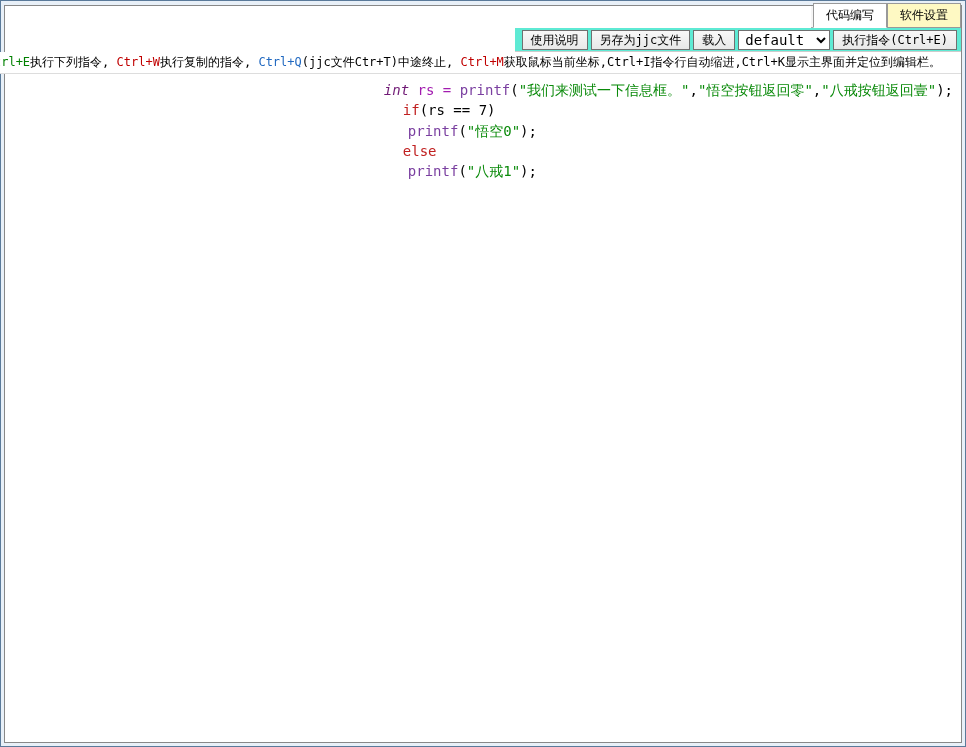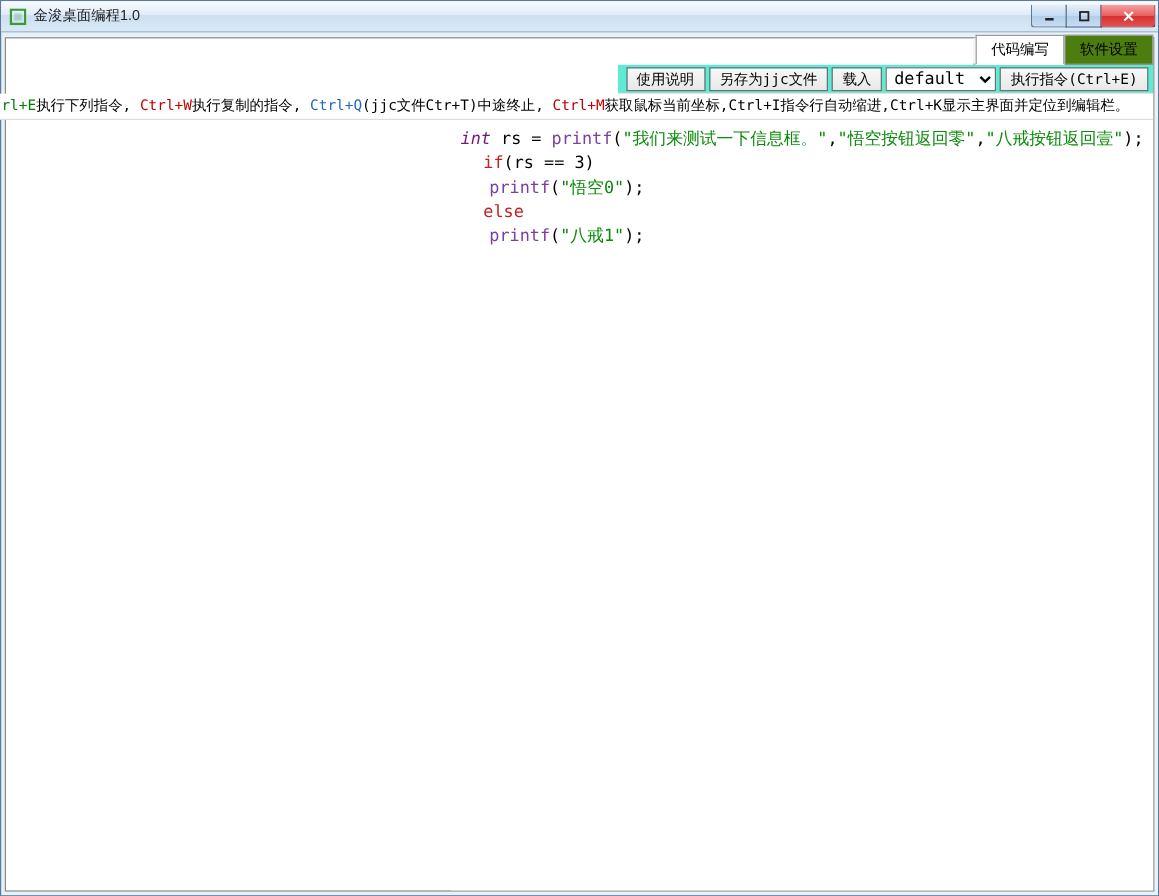--- a/index.html
+++ b/index.html
@@ -86,21 +86,21 @@
       border-bottom: 1px solid #aaa;
       display: flex;
       align-items: flex-end;
       padding-left: 2px;
       position: relative;
     }
     .tab {
       padding: 3px 12px 3px 12px;
       font-size: 12px;
       border: 1px solid #999;
-      background: #4d7c0f;
+      background: #fef9c3;
       cursor: pointer;
       margin-right: 0;
       margin-bottom: -1px;
       position: relative;
     }
     .tab.active {
       background: #fff;
       border-bottom: 1px solid #fff;
       z-index: 2;
     }
@@ -153,54 +153,27 @@
       line-height: 1.45;
       overflow: auto;
       white-space: pre;
       background: #fff;
     }
     .tk-type { color: #701a75; font-style: italic; }
     .tk-func { color: #7a3fa0; }
     .tk-str  { color: #0a8a0a; }
     .tk-kw   { color: #c02020; margin-left: 19px; }
     .tk-punc { color: #000; }
-    .tk-id   { color: #000000; }
+    .tk-id   { color: #a21caf; }
     .indent { display:inline-block; width: 24px; }
   </style>
 </head>
 <body>
 
 <div class="window">
-  <div class="titlebar">
-    <span class="app-icon">
-      <svg viewBox="0 0 14 14">
-          <rect x="1" y="1" width="12" height="12" fill="none" stroke="#3a9a3a" stroke-width="2"></rect>
-          <rect x="4" y="4" width="6" height="6" fill="#3a9a3a" opacity="0.25"></rect>
-        </svg>
-    </span>
-    <span class="title-text">金浚桌面编程1.0</span>
-    <div class="window-controls">
-      <div class="win-btn win-min">
-        <svg viewBox="0 0 11 11">
-            <line x1="2" y1="8" x2="9" y2="8" stroke="#222" stroke-width="2"></line>
-          </svg>
-      </div>
-      <div class="win-btn win-max">
-        <svg viewBox="0 0 11 11">
-            <rect x="2" y="2" width="7" height="7" fill="none" stroke="#222" stroke-width="1.5"></rect>
-          </svg>
-      </div>
-      <div class="win-btn win-close">
-        <svg viewBox="0 0 11 11">
-            <line x1="2" y1="2" x2="9" y2="9" stroke="#fff" stroke-width="1.8"></line>
-            <line x1="9" y1="2" x2="2" y2="9" stroke="#fff" stroke-width="1.8"></line>
-          </svg>
-      </div>
-    </div>
-  </div>
 
   <div class="content">
     <div class="tabstrip">
       <div class="tab active">代码编写</div>
       <div class="tab">软件设置</div>
     </div>
 
     <div class="toolbar">
       <div class="toolbar-spacer"></div>
       <button class="tbtn">使用说明</button>
@@ -213,19 +186,19 @@
     </div>
 
     <div class="hintbar">
       <span class="kb3">Ctrl+E</span><span>执行下列指令,</span>
       <span class="kb">Ctrl+W</span><span>执行复制的指令,</span>
       <span class="kb2">Ctrl+Q</span><span>(jjc文件Ctr+T)中途终止,</span>
       <span class="kb">Ctrl+M</span><span>获取鼠标当前坐标,Ctrl+I指令行自动缩进,Ctrl+K显示主界面并定位到编辑栏。</span>
     </div>
 
     <div class="editor"><span class="tk-type">int</span><span class="tk-id"> rs = </span><span class="tk-func">printf</span><span class="tk-punc">(</span><span class="tk-str">"我们来测试一下信息框。"</span><span class="tk-punc">,</span><span class="tk-str">"悟空按钮返回零"</span><span class="tk-punc">,</span><span class="tk-str">"八戒按钮返回壹"</span><span class="tk-punc">);</span>
-<span class="tk-kw">if</span><span class="tk-punc">(rs == 3)</span>
+<span class="tk-kw">if</span><span class="tk-punc">(rs == 7)</span>
 <span class="indent"></span><span class="tk-func">printf</span><span class="tk-punc">(</span><span class="tk-str">"悟空0"</span><span class="tk-punc">);</span>
 <span class="tk-kw">else</span>
 <span class="indent"></span><span class="tk-func">printf</span><span class="tk-punc">(</span><span class="tk-str">"八戒1"</span><span class="tk-punc">);</span>
 </div>
   </div>
 </div>
 
 </body></html>

